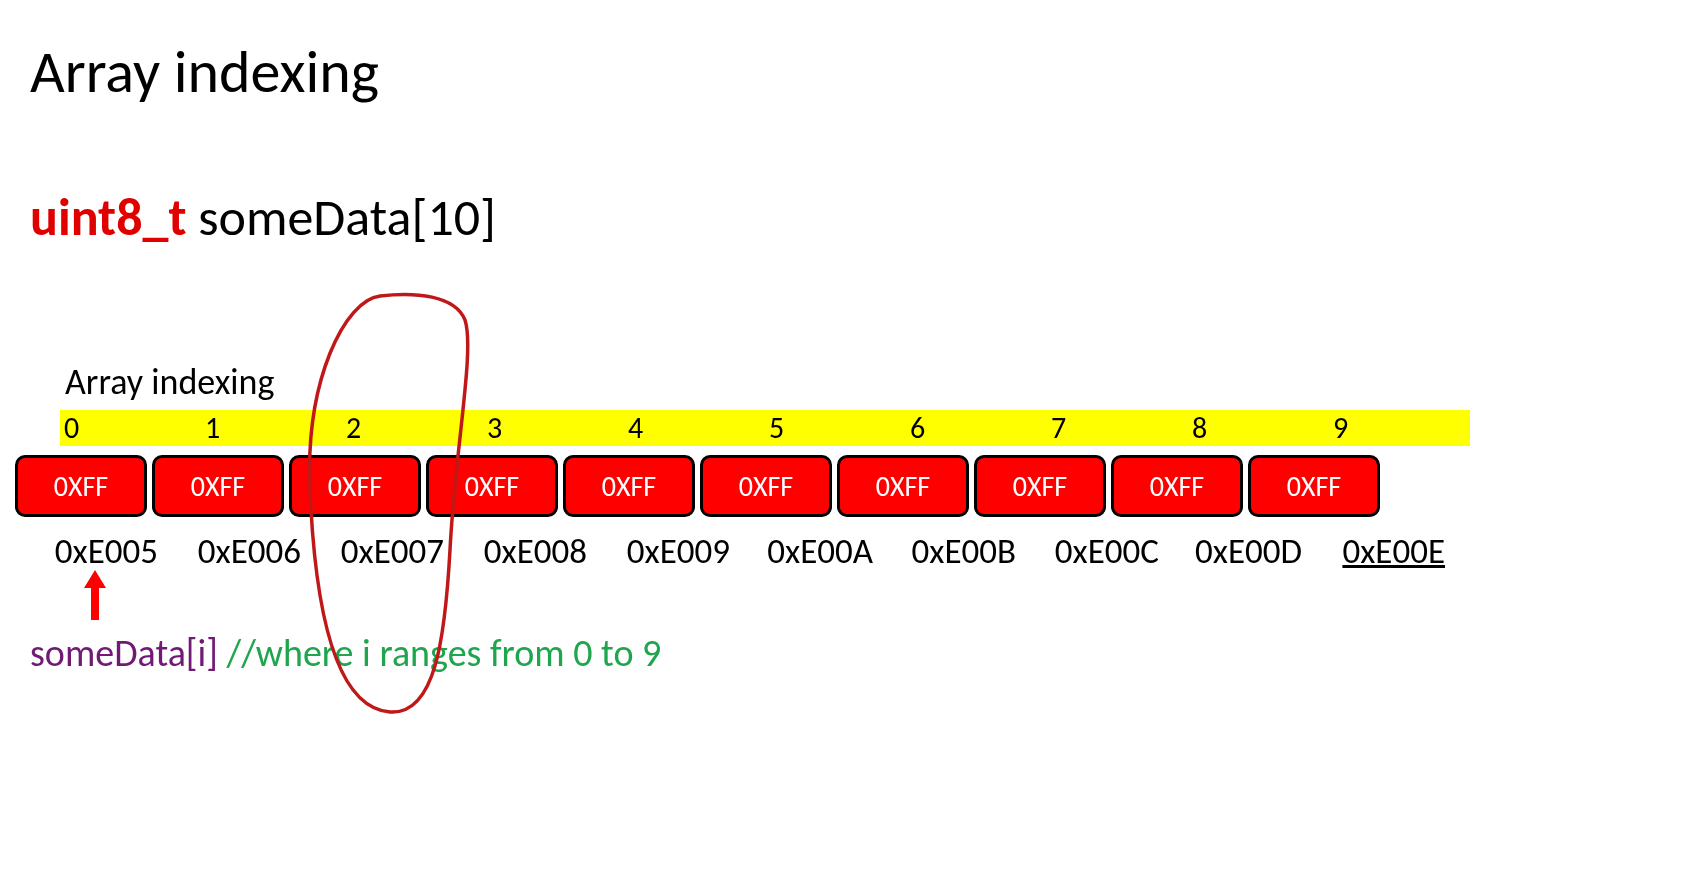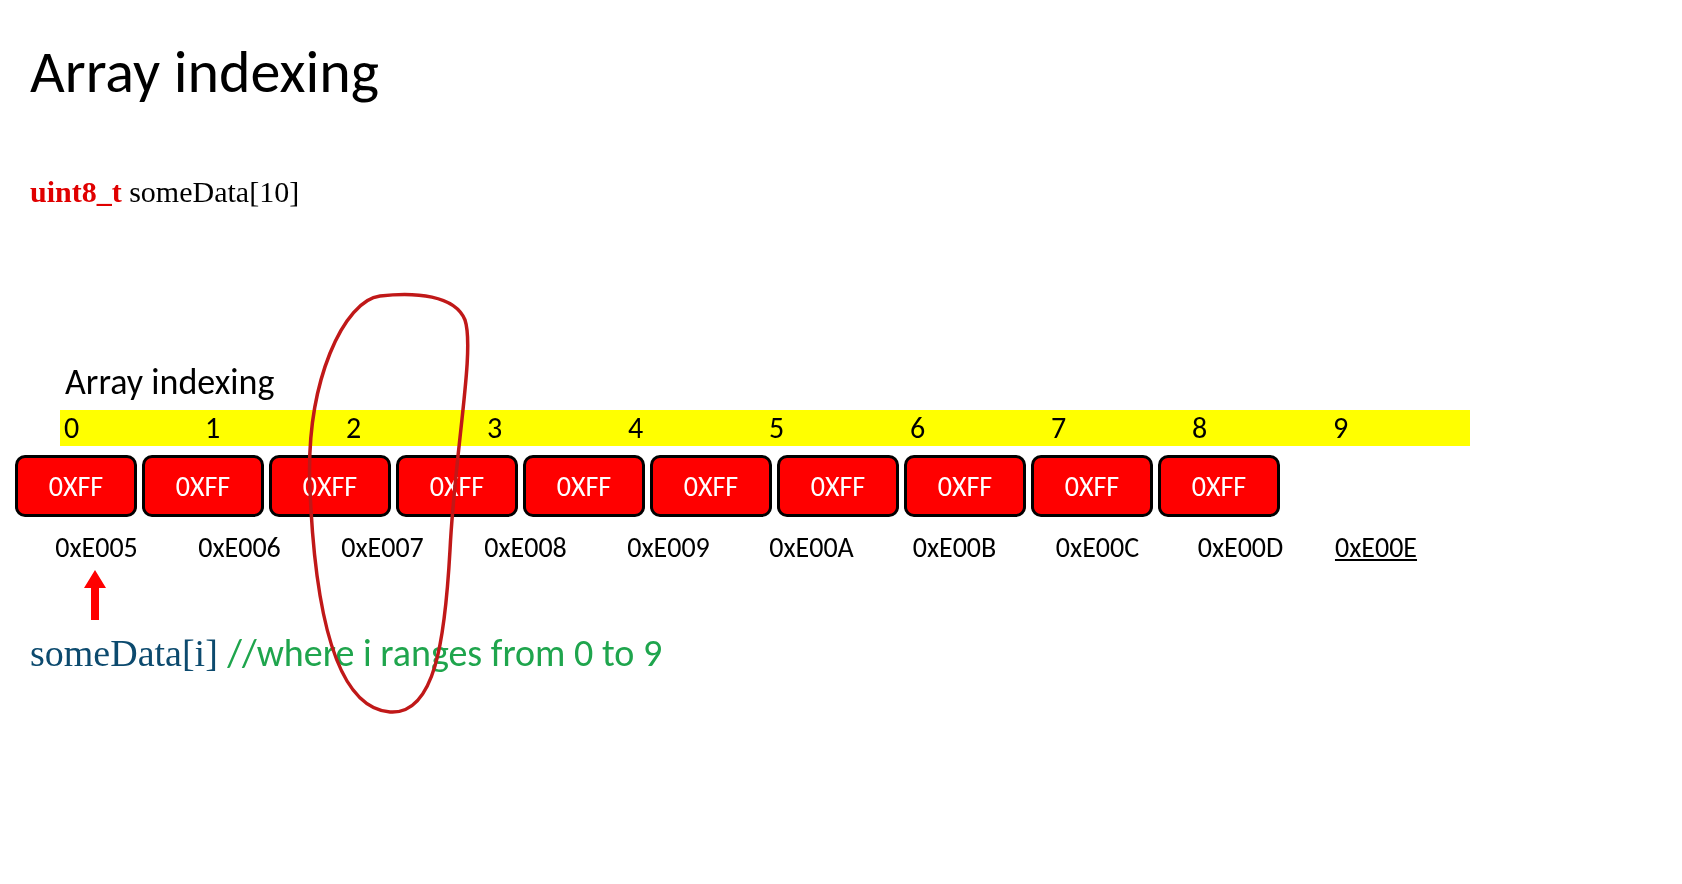--- a/index.html
+++ b/index.html
@@ -15,23 +15,22 @@
   .title {
     position: absolute;
     left: 30px;
     top: 35px;
     font-size: 60px;
     color: #000;
   }
   .decl {
     position: absolute;
     left: 30px;
-    top: 175px;
-    font-size: 30px;
-    font-family: Liberation Serif, serif;
+    top: 185px;
+    font-size: 52px;
   }
   .decl .type {
     color: #e00000;
     font-weight: bold;
   }
   .decl .rest {
     color: #000;
   }
   .subtitle {
     position: absolute;
@@ -56,65 +55,64 @@
     line-height: 36px;
   }
   .cells-row {
     position: absolute;
     left: 15px;
     top: 455px;
     display: flex;
     gap: 0;
   }
   .cell {
-    width: 122px;
+    width: 132px;
     height: 62px;
     background: #ff0000;
     border: 3px solid #000;
     border-radius: 10px;
     color: #fff;
     font-size: 28px;
     display: flex;
     align-items: center;
     justify-content: center;
     margin-right: 5px;
     box-sizing: border-box;
   }
   .addr-row {
     position: absolute;
     left: 15px;
     top: 530px;
     display: flex;
   }
   .addr-cell {
     width: 143px;
-    font-size: 28px;
+    font-size: 35px;
     color: #000;
-    text-align: center;
+    text-align: right;
     padding-left: 20px;
     box-sizing: border-box;
   }
   .addr-cell.last {
     padding-left: 5px;
     text-decoration: underline;
   }
   .arrow-up {
     position: absolute;
     left: 84px;
     top: 570px;
   }
   .expr {
     position: absolute;
     left: 30px;
     top: 630px;
     font-size: 38px;
   }
   .expr .code {
-    color: #0c4a6e;
-    font-family: Liberation Serif, serif;
+    color: #701a75;
   }
   .expr .comment {
     color: #1fa54d;
   }
   .hand-circle {
     position: absolute;
     left: 295px;
     top: 290px;
     pointer-events: none;
   }

